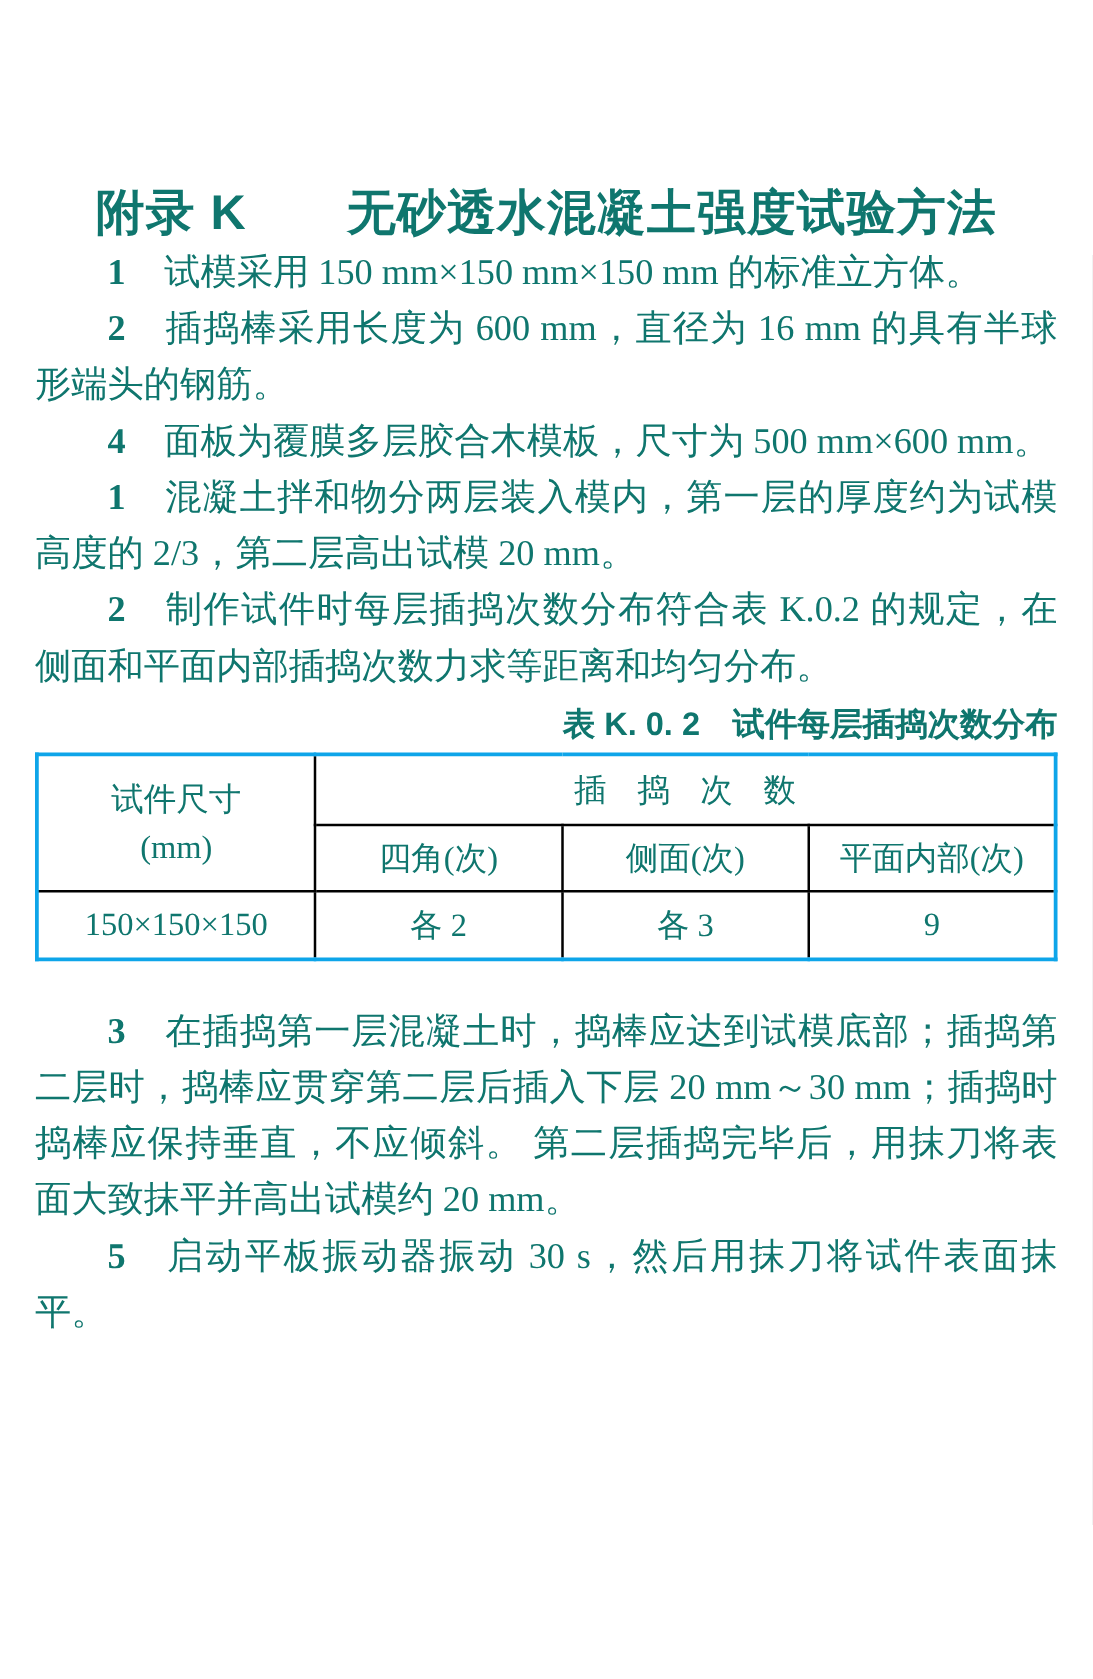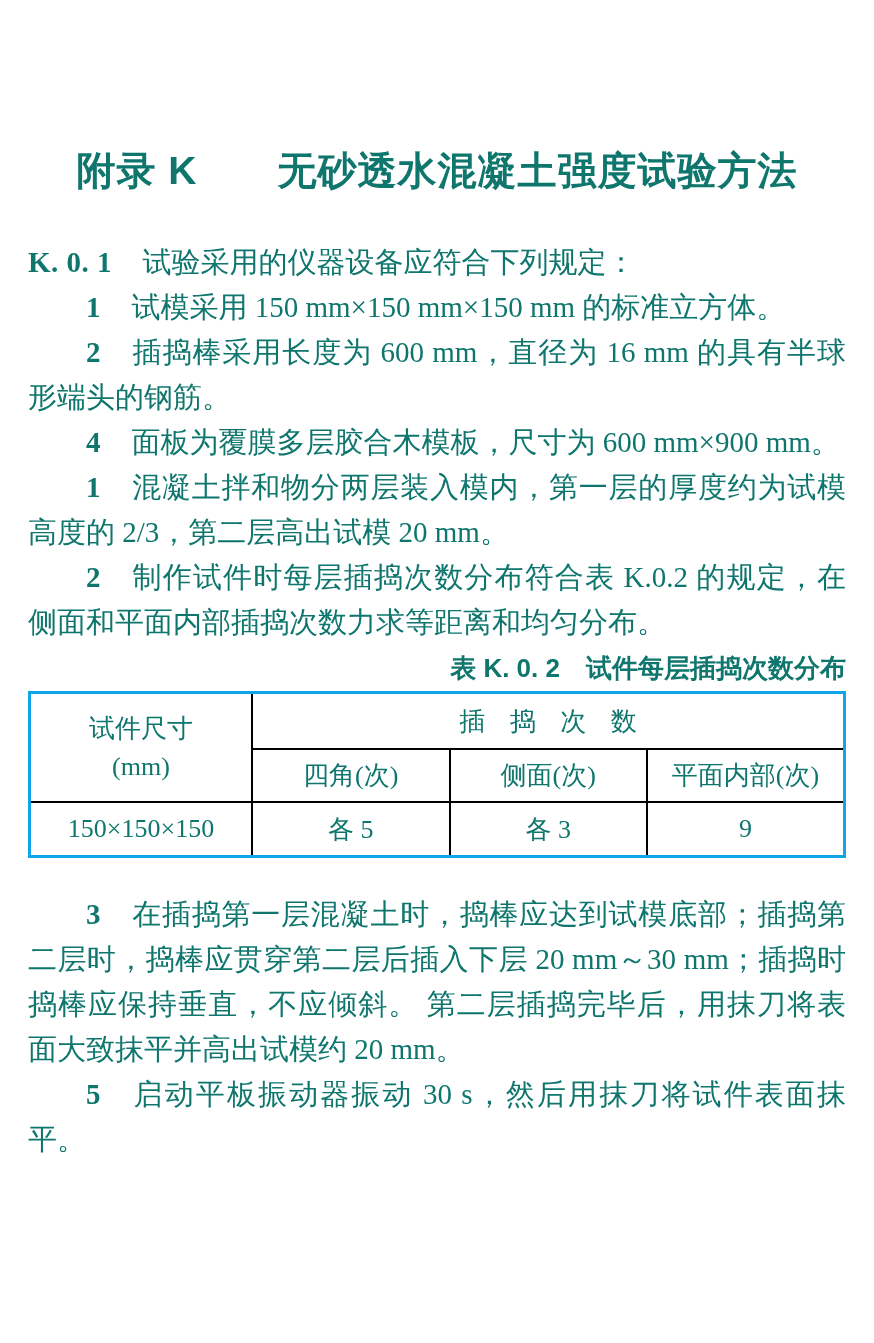--- a/index.html
+++ b/index.html
@@ -89,28 +89,27 @@
   }
 </style>
 </head>
 <body>
 
 <div class="page">
   <div class="content">
 
     <h1 class="doc-title">附录 K　　无砂透水混凝土强度试验方法</h1>
 
-    <p class="para first-para"><span class="lead">K. 0. 1</span><span>试验采用的仪器设备应符合下列规定：</span></p>
 
     <p class="para p-item"><span class="lead">1</span><span>试模采用 150 mm×150 mm×150 mm 的标准立方体。</span></p>
 
     <p class="para p-item"><span class="lead">2</span><span>插捣棒采用长度为 600 mm，直径为 16 mm 的具有半球形端头的钢筋。</span></p>
 
 
-    <p class="para p-item"><span class="lead">4</span><span>面板为覆膜多层胶合木模板，尺寸为 600 mm×900 mm。</span></p>
+    <p class="para p-item"><span class="lead">4</span><span>面板为覆膜多层胶合木模板，尺寸为 500 mm×600 mm。</span></p>
 
 
     <p class="para p-item"><span class="lead">1</span><span>混凝土拌和物分两层装入模内，第一层的厚度约为试模高度的 2/3，第二层高出试模 20 mm。</span></p>
 
     <p class="para p-item"><span class="lead">2</span><span>制作试件时每层插捣次数分布符合表 K.0.2 的规定，在侧面和平面内部插捣次数力求等距离和均匀分布。</span></p>
 
     <div class="table-caption">表 K. 0. 2　试件每层插捣次数分布</div>
 
     <table class="spec-table">
       <tbody>
@@ -121,21 +120,21 @@
         </td>
         <td colspan="3" class="group-head">插 捣 次 数</td>
       </tr>
       <tr class="r-sub">
         <td class="col-a">四角(次)</td>
         <td class="col-b">侧面(次)</td>
         <td class="col-c">平面内部(次)</td>
       </tr>
       <tr class="r-data">
         <td class="col-size">150×150×150</td>
-        <td class="col-a">各 5</td>
+        <td class="col-a">各 2</td>
         <td class="col-b">各 3</td>
         <td class="col-c">9</td>
       </tr>
     </tbody>
       </table>
 
     <p class="para p-item after-table"><span class="lead">3</span><span>在插捣第一层混凝土时，捣棒应达到试模底部；插捣第二层时，捣棒应贯穿第二层后插入下层 20 mm～30 mm；插捣时捣棒应保持垂直，不应倾斜。 第二层插捣完毕后，用抹刀将表面大致抹平并高出试模约 20 mm。</span></p>
 
 
     <p class="para p-item"><span class="lead">5</span><span>启动平板振动器振动 30 s，然后用抹刀将试件表面抹平。</span></p>

